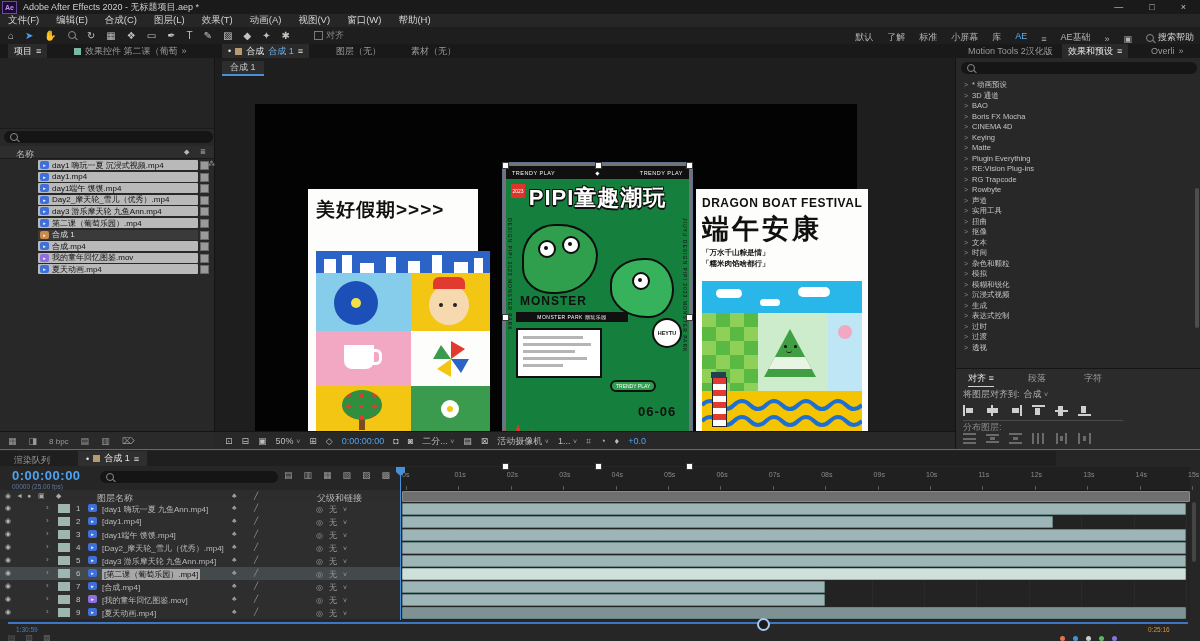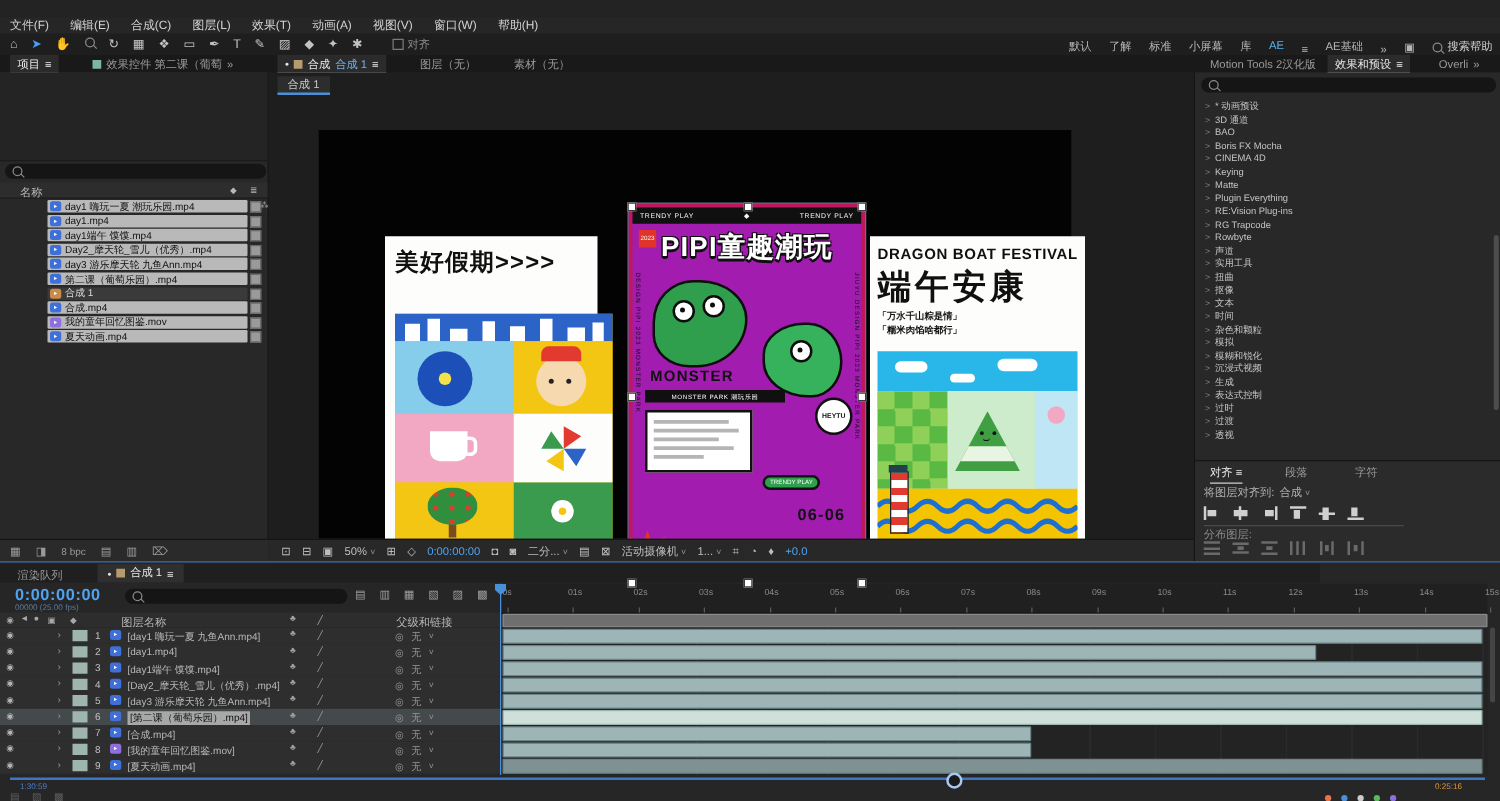--- a/index.html
+++ b/index.html
@@ -76,21 +76,21 @@
   .cup::after{content:"";position:absolute;right:-8px;top:4px;width:8px;height:10px;border:3px solid #fff;border-left:none;border-radius:0 6px 6px 0;}
   .cellD{position:absolute;left:95px;top:80px;width:79px;height:55px;background:#fdfdfb;}
   .cellE{position:absolute;left:0;top:135px;width:95px;height:48px;background:#f3c614;}
   .tree{position:absolute;left:26px;top:4px;width:40px;height:30px;border-radius:50%;background:#2f8f3e;
         background-image:radial-gradient(#e23a2e 2px,transparent 2.6px);background-size:13px 11px;}
   .trunk{position:absolute;left:43px;top:32px;width:6px;height:12px;background:#7a4a21;}
   .cellF{position:absolute;left:95px;top:135px;width:79px;height:48px;background:#3a9a4e;}
   .flower{position:absolute;left:30px;top:14px;width:18px;height:18px;border-radius:50%;background:#fff;}
   .flower::after{content:"";position:absolute;left:6px;top:6px;width:6px;height:6px;border-radius:50%;background:#f3c614;}
   
-  .p2{left:248px;top:59px;width:189px;height:306px;background:#a21caf;border:3px solid #be185d;
+  .p2{left:248px;top:59px;width:189px;height:306px;background:#15803d;border:3px solid #737373;
       box-shadow:0 0 0 1px rgba(170,205,255,.55);}
   .p2bar{position:absolute;left:0;width:183px;height:13px;background:#101010;color:#f6f6f6;display:flex;
          align-items:center;justify-content:space-between;padding:0 6px;box-sizing:border-box;font-size:5.5px;letter-spacing:.5px;}
   .p2bar.bot{bottom:0;color:#f2c50f;}
   .p2title{position:absolute;left:0;top:17px;width:183px;text-align:center;font-size:22px;font-weight:900;color:#fff;letter-spacing:1px;
            text-shadow:-1px -1px 0 #101010,1px -1px 0 #101010,-1px 1px 0 #101010,1px 1px 0 #101010,0 2px 0 #101010;}
   .redtag{position:absolute;left:5px;top:18px;width:14px;height:14px;background:#e0342b;color:#fff;font-size:5px;
           display:flex;align-items:center;justify-content:center;}
   .vtext{position:absolute;top:52px;font-size:5px;color:#101010;writing-mode:vertical-rl;letter-spacing:1px;height:180px;}
   .blob1{position:absolute;left:16px;top:58px;width:72px;height:66px;background:#2f9e4d;border:2px solid #0d0d0d;
@@ -192,20 +192,29 @@
   .taskdots{position:absolute;left:1060px;top:186px;display:flex;gap:8px;}
   .tdot{width:5px;height:5px;border-radius:50%;}
   .botticons{position:absolute;left:8px;top:183px;display:flex;gap:10px;color:#5f5f5f;font-size:8px;}
   .tlvscroll{position:absolute;left:1192px;top:52px;width:4px;height:60px;background:#454545;border-radius:2px;}
 </style>
 </head>
 <body>
 
 <div id="app">
 
+  <div class="abs titlebar">
+    <span class="ae-logo">Ae</span>
+    <span class="titletext nosel">Adobe After Effects 2020 - 无标题项目.aep *</span>
+    <span class="winctl">
+      <span>—</span>
+      <span>□</span>
+      <span>×</span>
+    </span>
+  </div>
 
   <div class="abs menubar" id="menubar">
       <span>文件(F)</span>
       <span>编辑(E)</span>
       <span>合成(C)</span>
       <span>图层(L)</span>
       <span>效果(T)</span>
       <span>动画(A)</span>
       <span>视图(V)</span>
       <span>窗口(W)</span>
@@ -297,21 +306,21 @@
     </div>
     <div class="listhead">
       <span class="abs" style="left:16px;top:2px">名称</span>
       <span class="abs" style="left:184px;top:2px;font-size:7px">◆</span>
       <span class="abs" style="left:200px;top:2px;font-size:7px">≣</span>
     </div>
     <div id="projlist">
         <div class="prow" style="top: 102px;">
           <div class="pill">
             <span class="ficon mp4">▸</span>
-            <span>day1 嗨玩一夏 潮玩乐园.mp4</span>
+            <span>day1 嗨玩一夏 沉浸式视频.mp4</span>
           </div>
           <span class="pchk"></span>
           <span style="position: absolute; left: 208px; top: 0px; font-size: 7px; color: rgb(154, 154, 154);">⁂</span>
         </div>
         <div class="prow" style="top: 113.6px;">
           <div class="pill">
             <span class="ficon mp4">▸</span>
             <span>day1.mp4</span>
           </div>
           <span class="pchk"></span>

